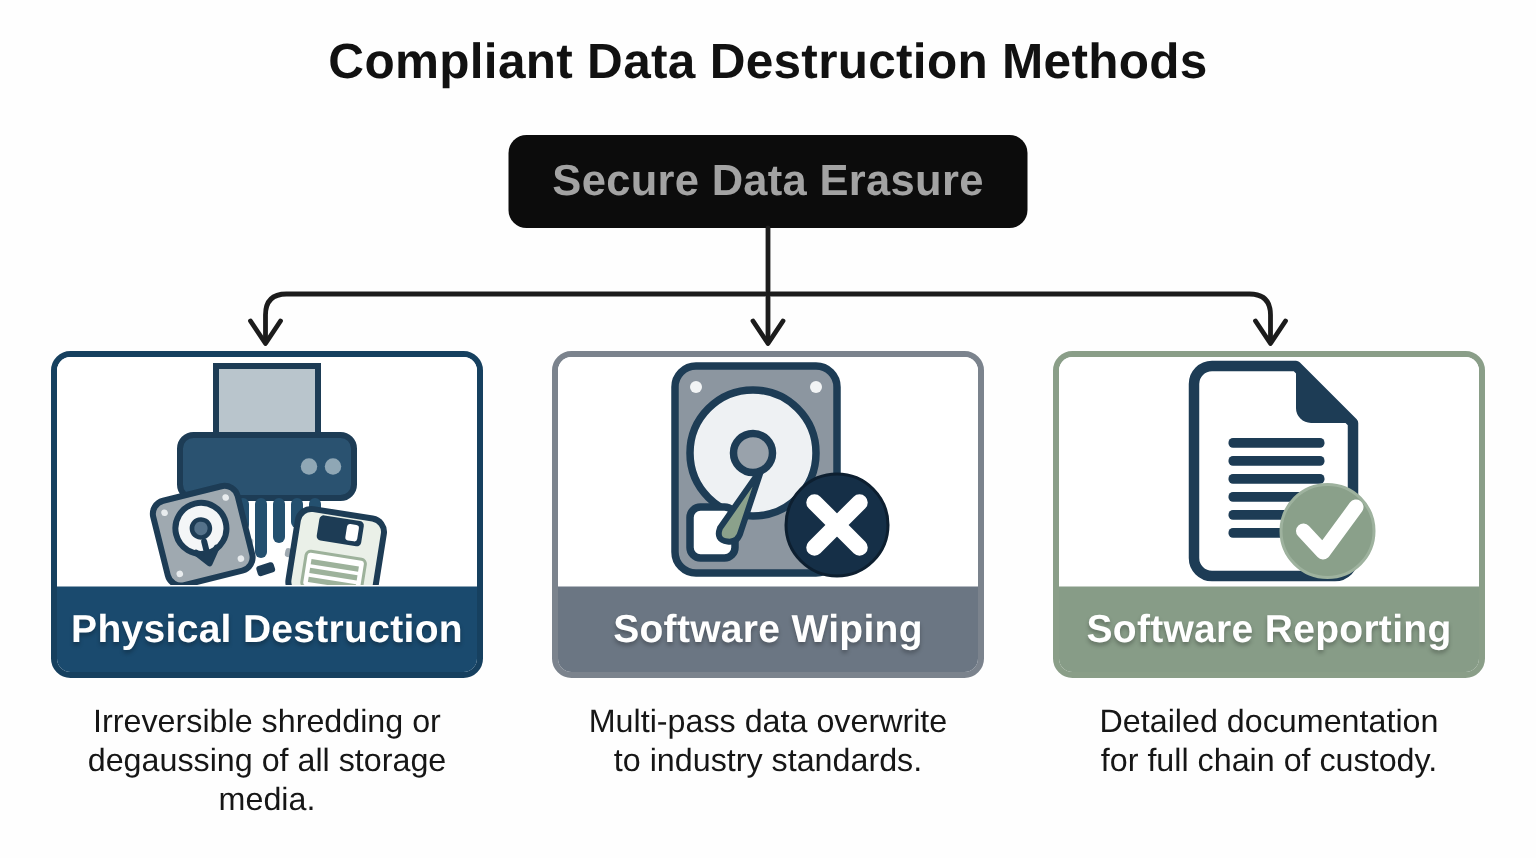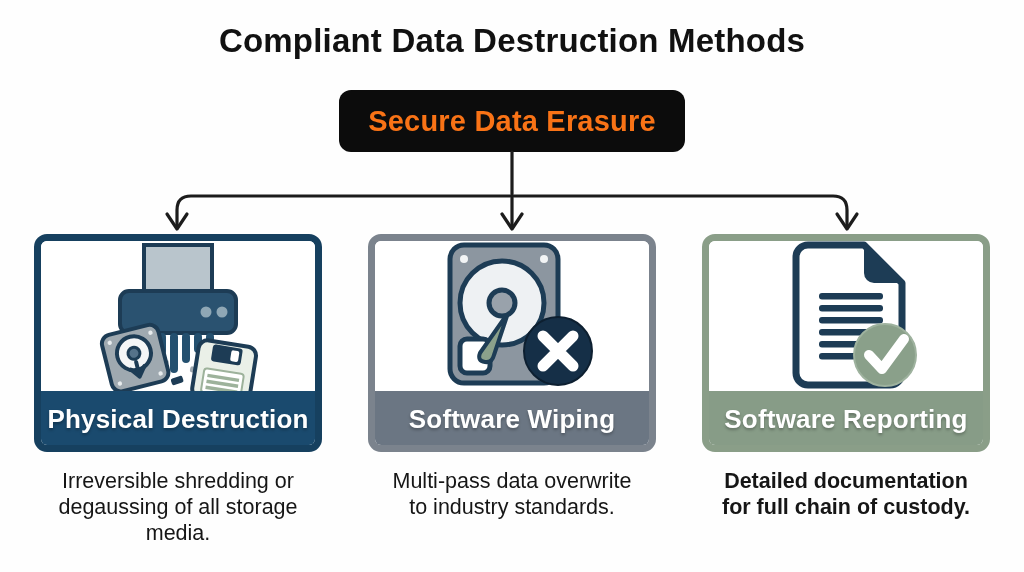--- a/index.html
+++ b/index.html
@@ -8,40 +8,40 @@
     font-family:"Liberation Sans",sans-serif;overflow:hidden;
   }
   .title{
     position:absolute;top:22px;left:0;right:0;text-align:center;
     font-size:33px;font-weight:bold;color:#111;letter-spacing:.2px;
   }
   .root-node{
     position:absolute;top:90px;left:50%;transform:translateX(-50%);
     width:346px;height:62px;background:#0c0c0c;border-radius:12px;
     display:flex;align-items:center;justify-content:center;
-    color:#f97316;font-size:29px;font-weight:bold;letter-spacing:.2px;
+    color:#a3a3a3;font-size:29px;font-weight:bold;letter-spacing:.2px;
   }
   .connector{position:absolute;left:0;top:0;width:1024px;height:572px;}
   .card{
     position:absolute;top:234px;width:288px;height:218px;background:#fff;
-    border:7px solid #84cc16;border-radius:13px;box-sizing:border-box;
+    border:4px solid #84cc16;border-radius:13px;box-sizing:border-box;
     display:flex;flex-direction:column;overflow:hidden;
   }
   .card-icon-area{flex:1;display:flex;align-items:center;justify-content:center;background:#fff;}
   .card-bar{
     height:57px;flex:0 0 57px;display:flex;align-items:center;justify-content:center;
     color:#fff;font-size:26px;font-weight:bold;letter-spacing:.2px;
     text-shadow:0 2px 3px rgba(0,0,0,.28);
   }
   .caption{
     position:absolute;top:468px;width:330px;text-align:center;
     font-size:21.5px;line-height:1.22;color:#161616;white-space:pre-line;
   }
   .c1{left:34px;} .c2{left:368px;text-align:right;} .c3{left:702px;}
-  .cap1{left:13px;} .cap2{left:347px;} .cap3{left:681px;font-weight:bold;}
+  .cap1{left:13px;} .cap2{left:347px;} .cap3{left:681px;}
 </style>
 </head>
 <body>
 
 <div class="canvas">
 
   <div class="title">Compliant Data Destruction Methods</div>
 
   <div class="root-node">
     <span>Secure Data Erasure</span>

